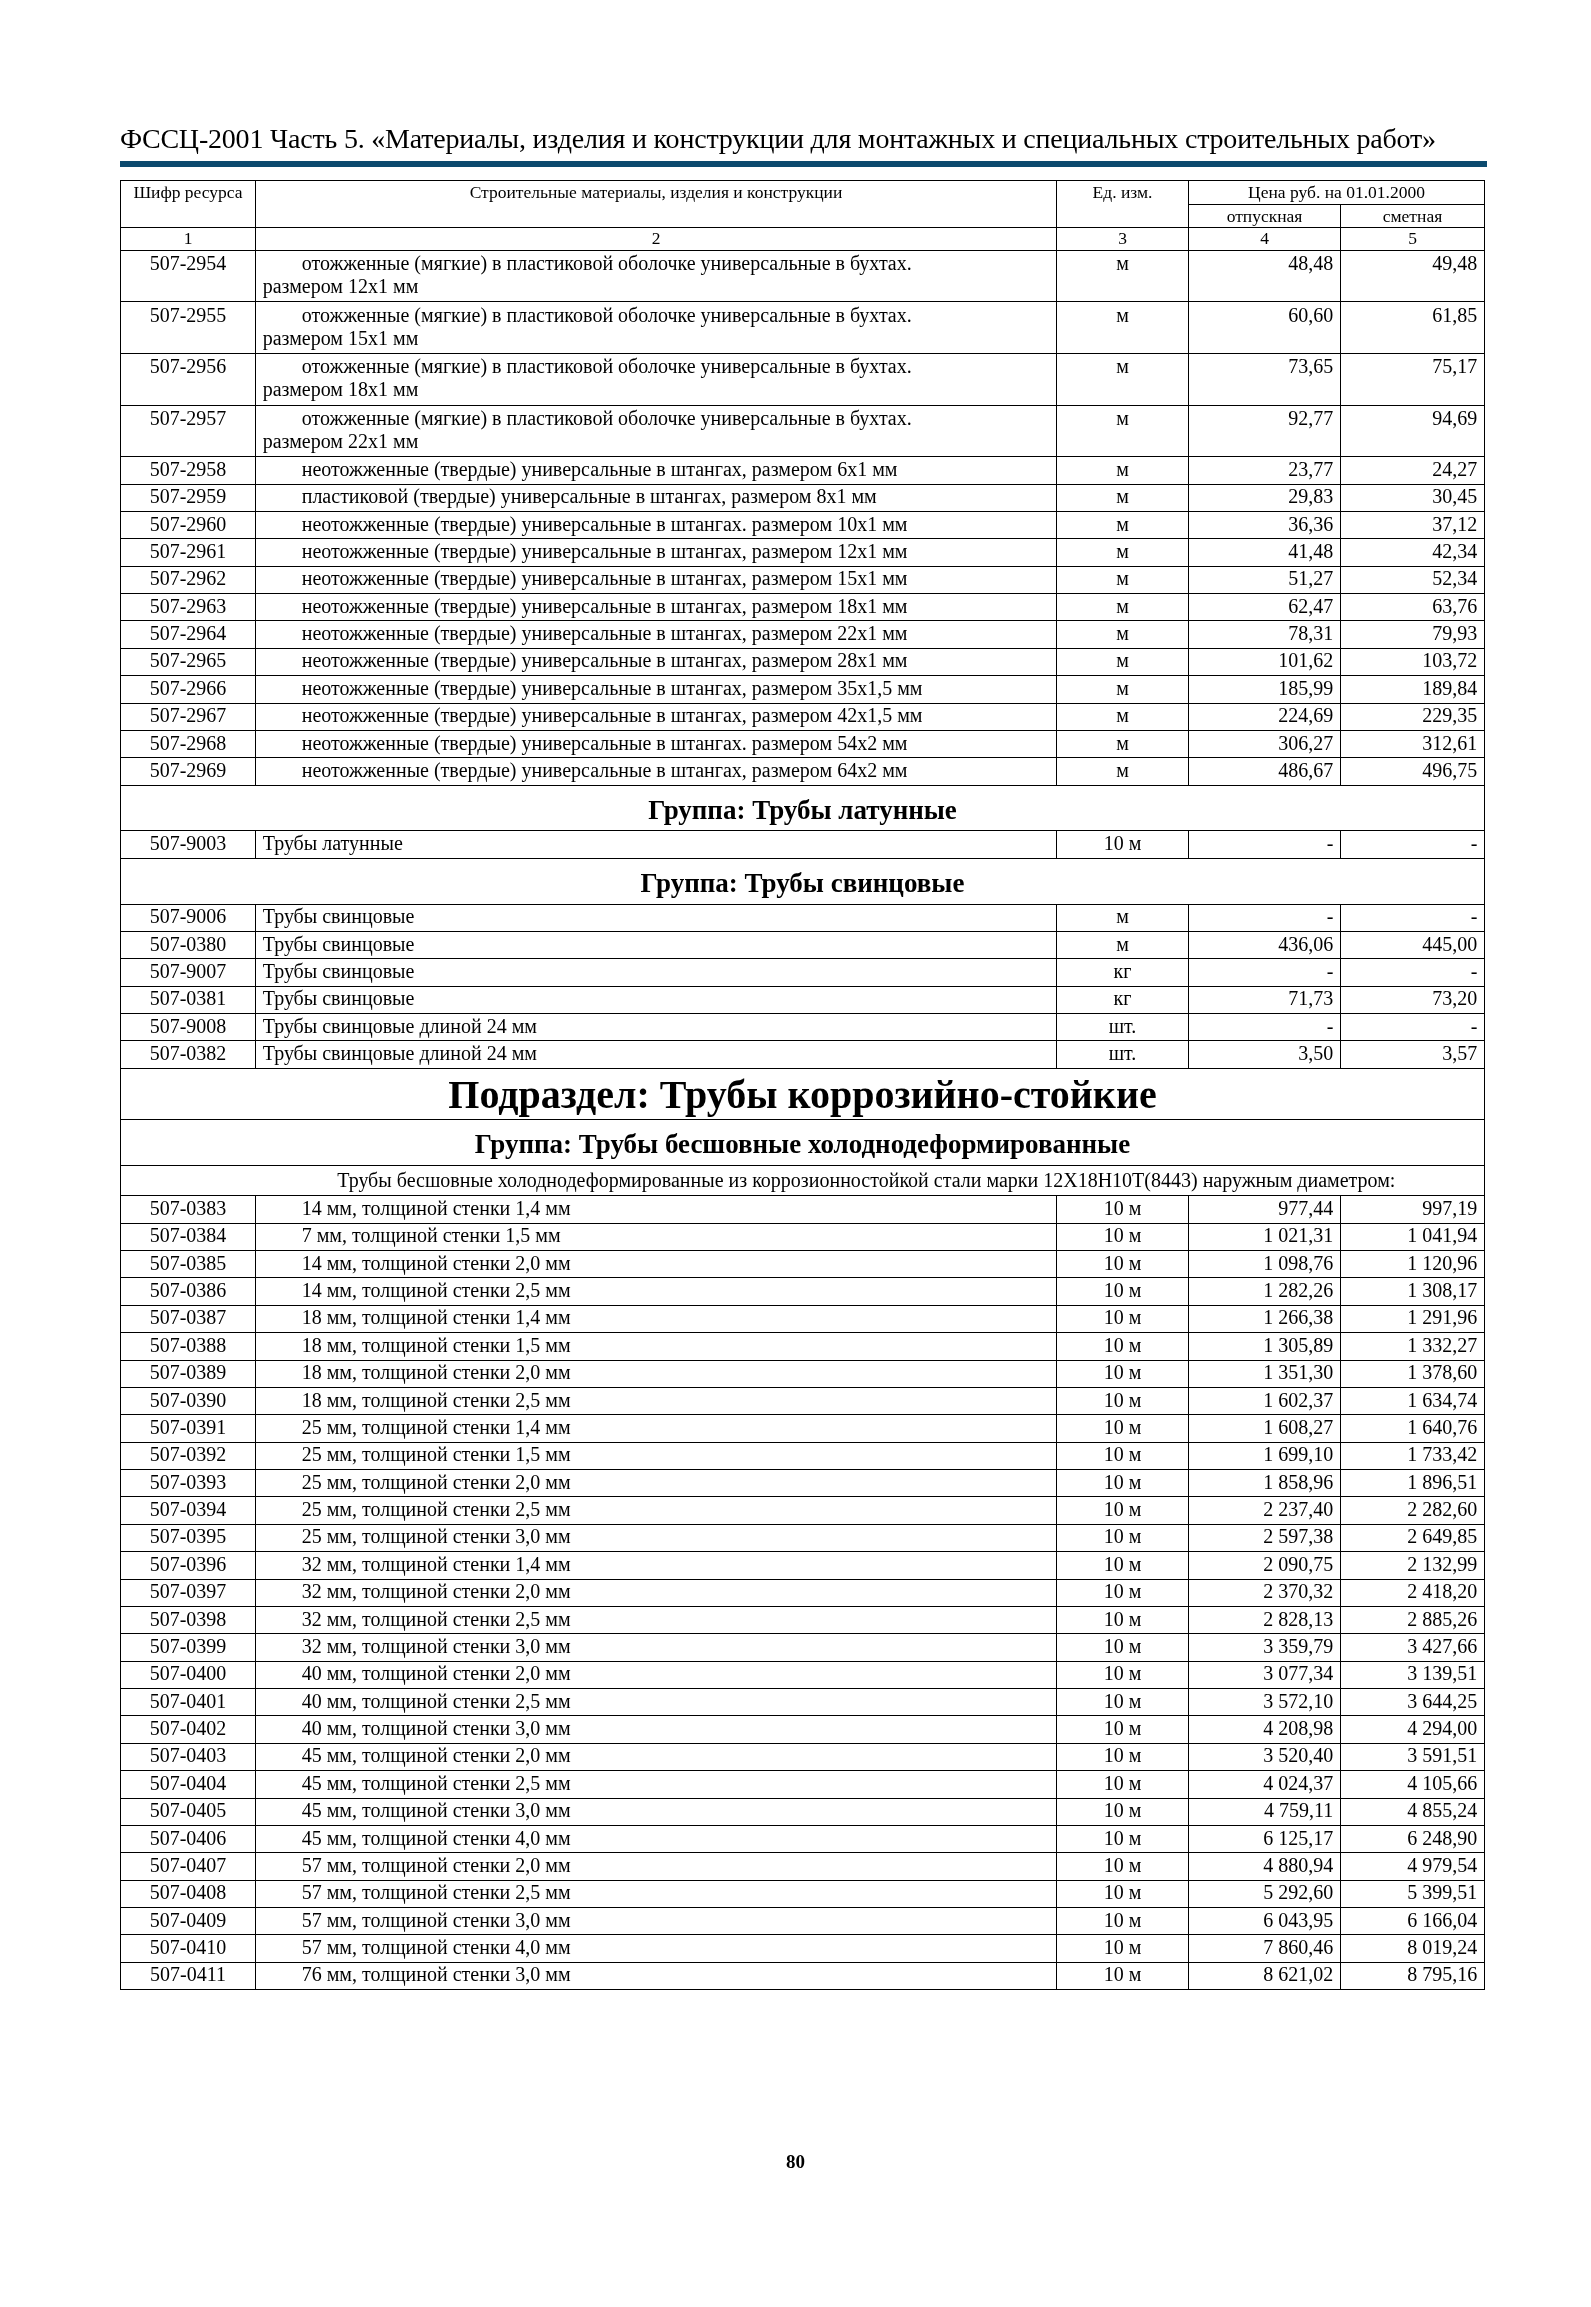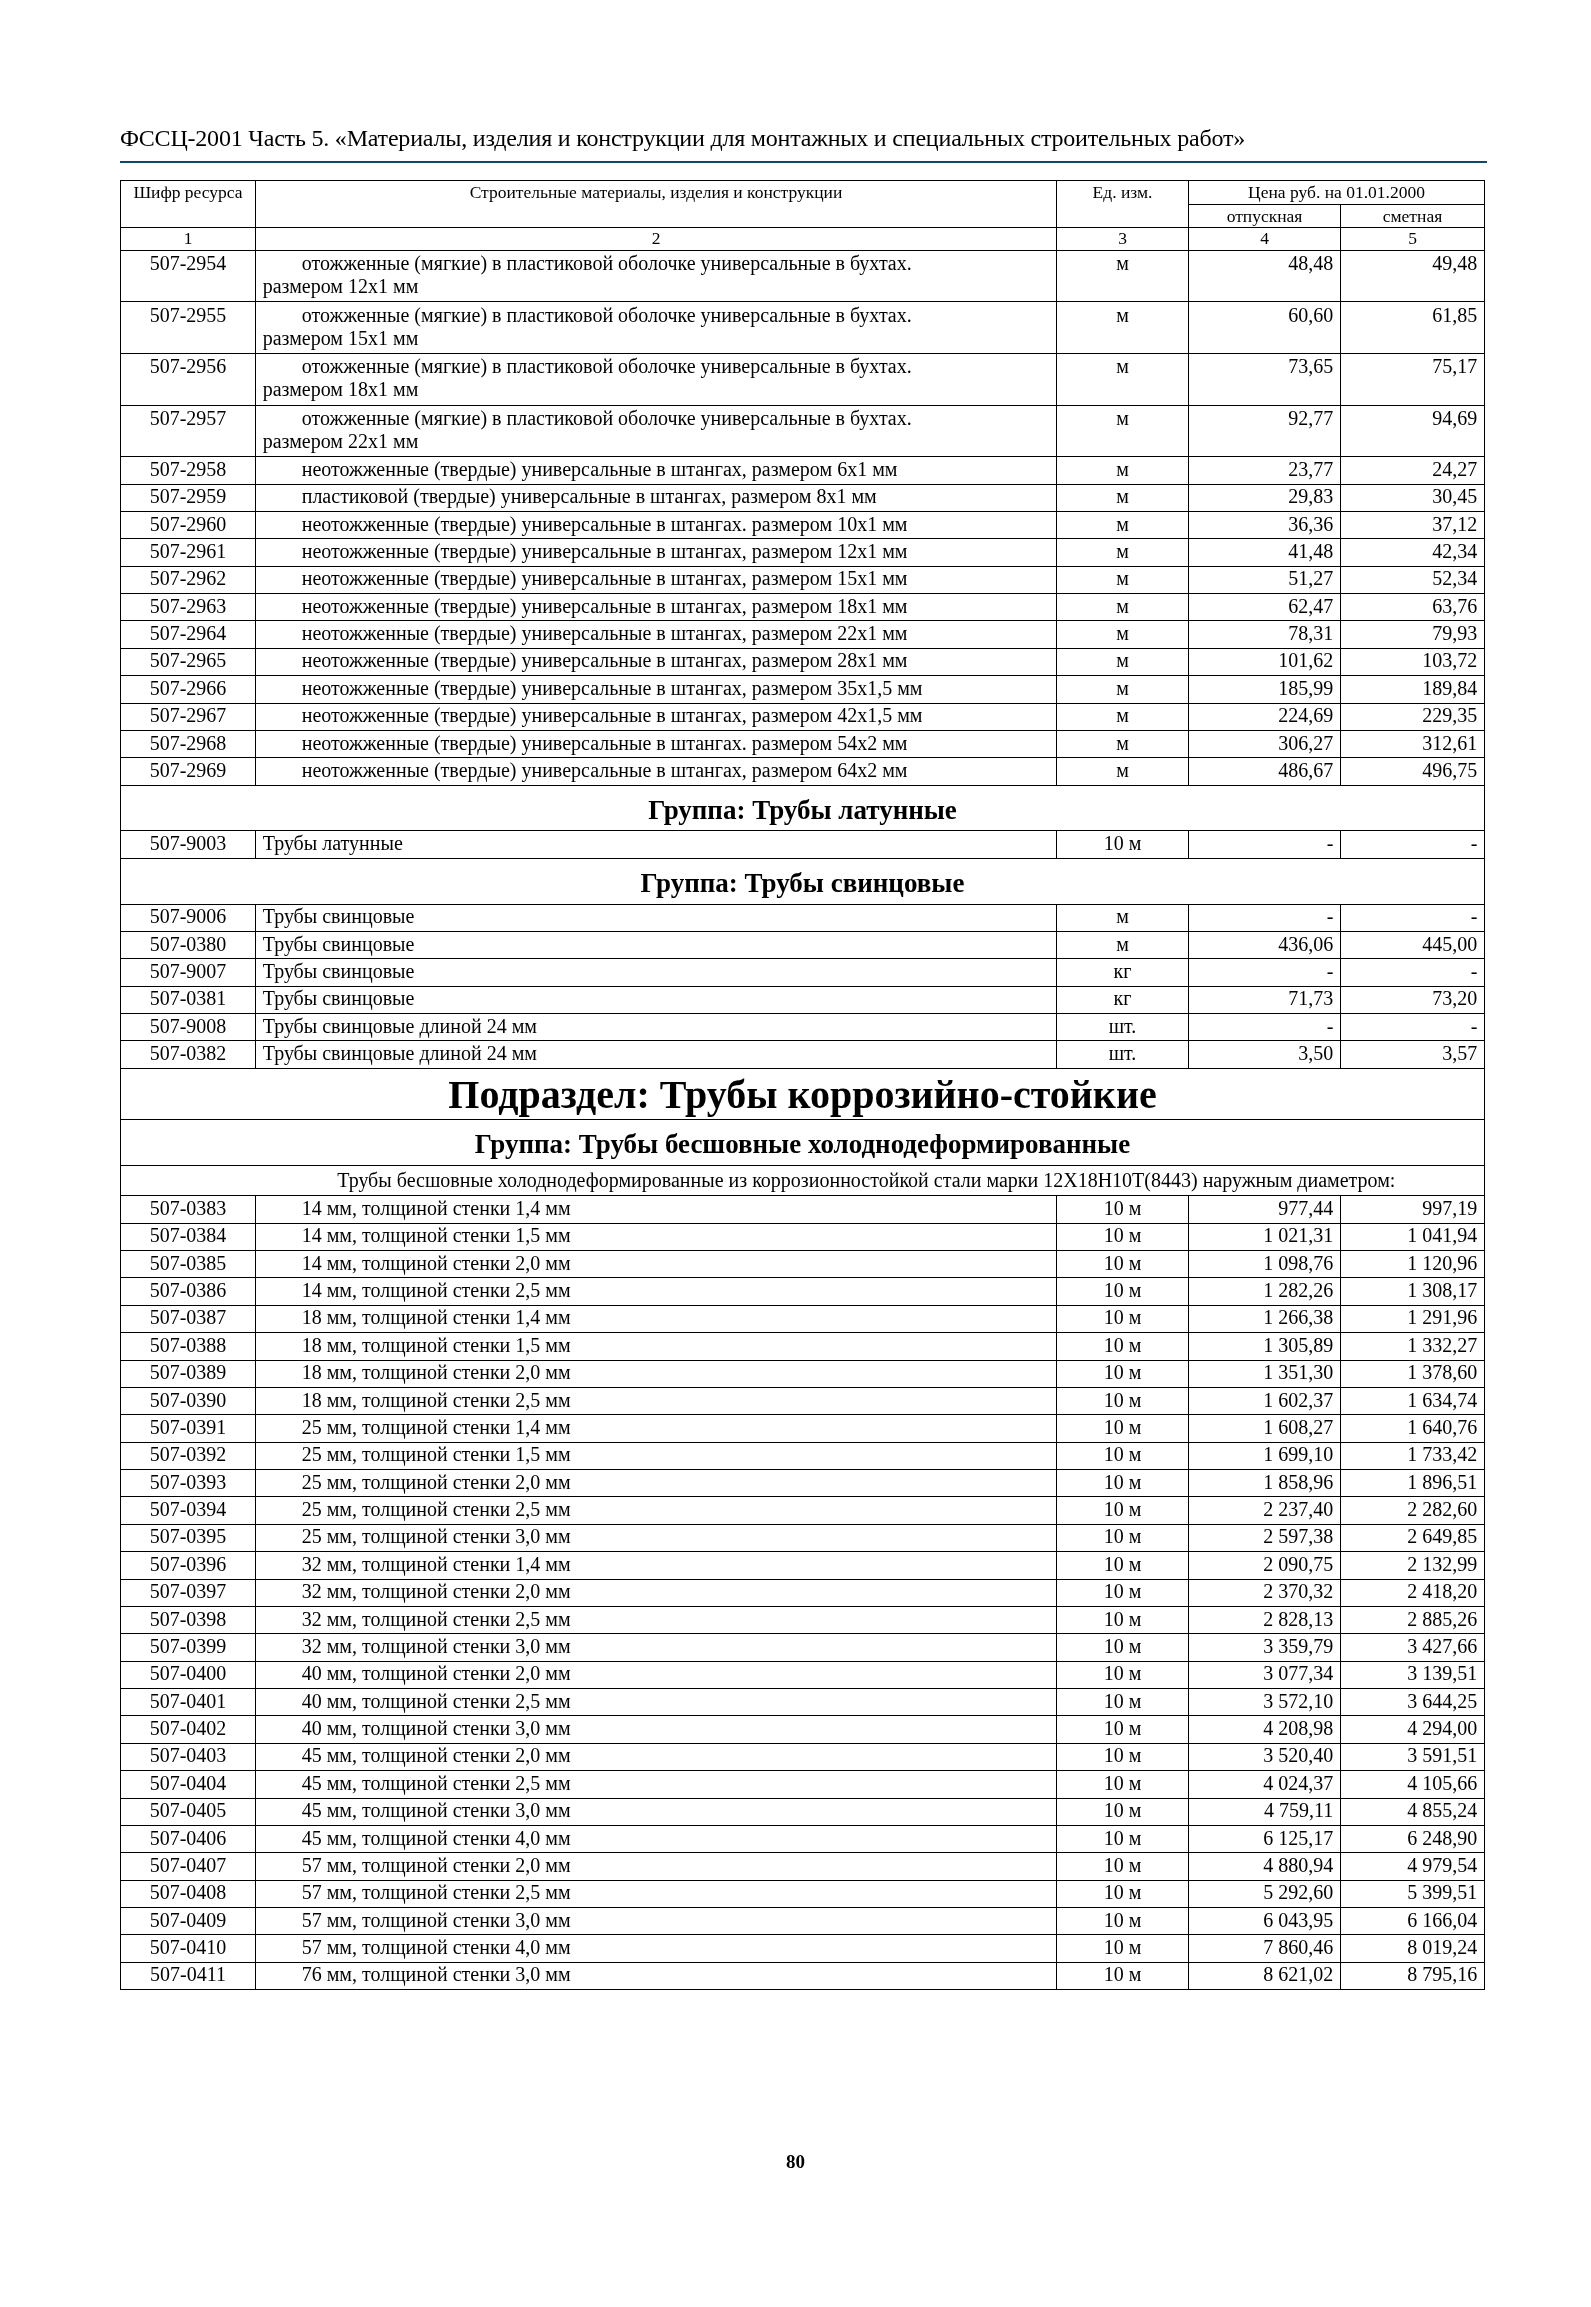--- a/index.html
+++ b/index.html
@@ -2,22 +2,22 @@
 <html style="font-size:10.8px"><head>
 <meta charset="utf-8">
 <style>
   html, body { margin: 0; padding: 0; background: #ffffff; }
   body {
     width: 1591px; height: 2307px; position: relative; overflow: hidden;
     font-family: "Liberation Serif", "DejaVu Serif", serif; color: #000;
   }
   .page-header {
     position: absolute; left: 120px; top: 121px; width: 1367px;
-    font-size: 24px; line-height: 35px; white-space: nowrap; letter-spacing: -0.2px;
-    border-bottom: 2px solid #0c4a6e; padding-bottom: 5.4px;
+    font-size: 28px; line-height: 35px; white-space: nowrap; letter-spacing: -0.2px;
+    border-bottom: 6px solid #0c4a6e; padding-bottom: 5.4px;
   }
   table.price {
     position: absolute; left: 120px; top: 180px; width: 1364px;
     border-collapse: collapse; table-layout: fixed;
     font-size: 20px; line-height: 23px;
   }
   table.price td, table.price th {
     border: 1.3px solid #000; padding: 1.3px 6.7px; vertical-align: top;
     font-weight: normal;
   }
@@ -313,21 +313,21 @@
         <td class="name">
           <div class="ind">14 мм, толщиной стенки 1,4 мм</div>
         </td>
         <td class="unit">10 м</td>
         <td class="num">977,44</td>
         <td class="num">997,19</td>
       </tr>
       <tr class="r1">
         <td class="code">507-0384</td>
         <td class="name">
-          <div class="ind">14 мм, толщиной стенки 1,5 мм</div>
+          <div class="ind">7 мм, толщиной стенки 1,5 мм</div>
         </td>
         <td class="unit">10 м</td>
         <td class="num">1 021,31</td>
         <td class="num">1 041,94</td>
       </tr>
       <tr class="r1">
         <td class="code">507-0385</td>
         <td class="name">
           <div class="ind">14 мм, толщиной стенки 2,0 мм</div>
         </td>

